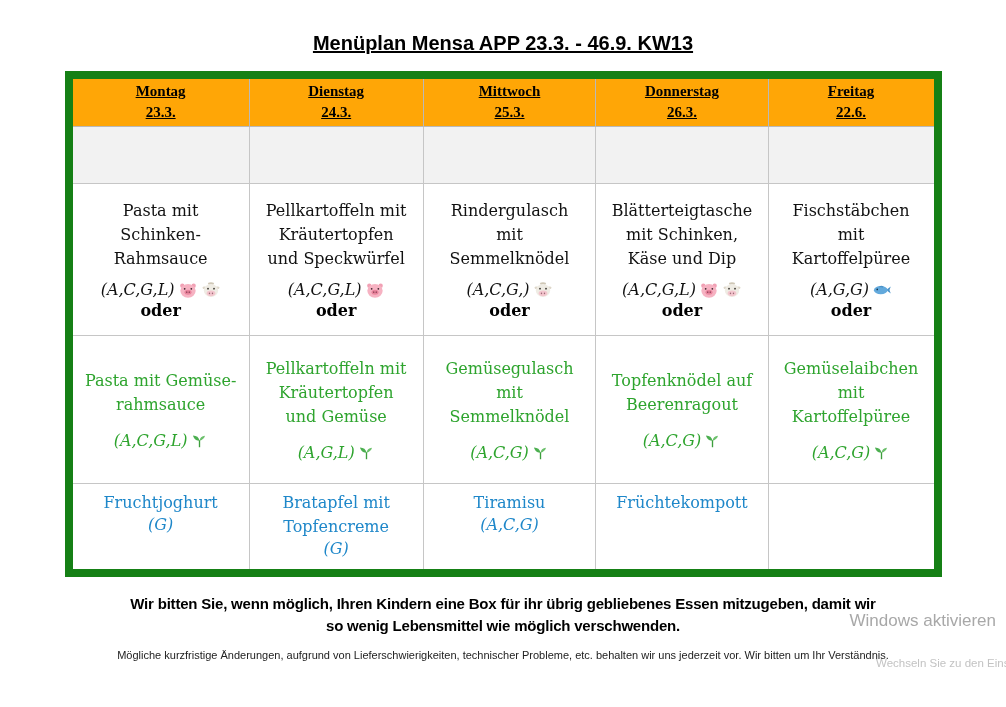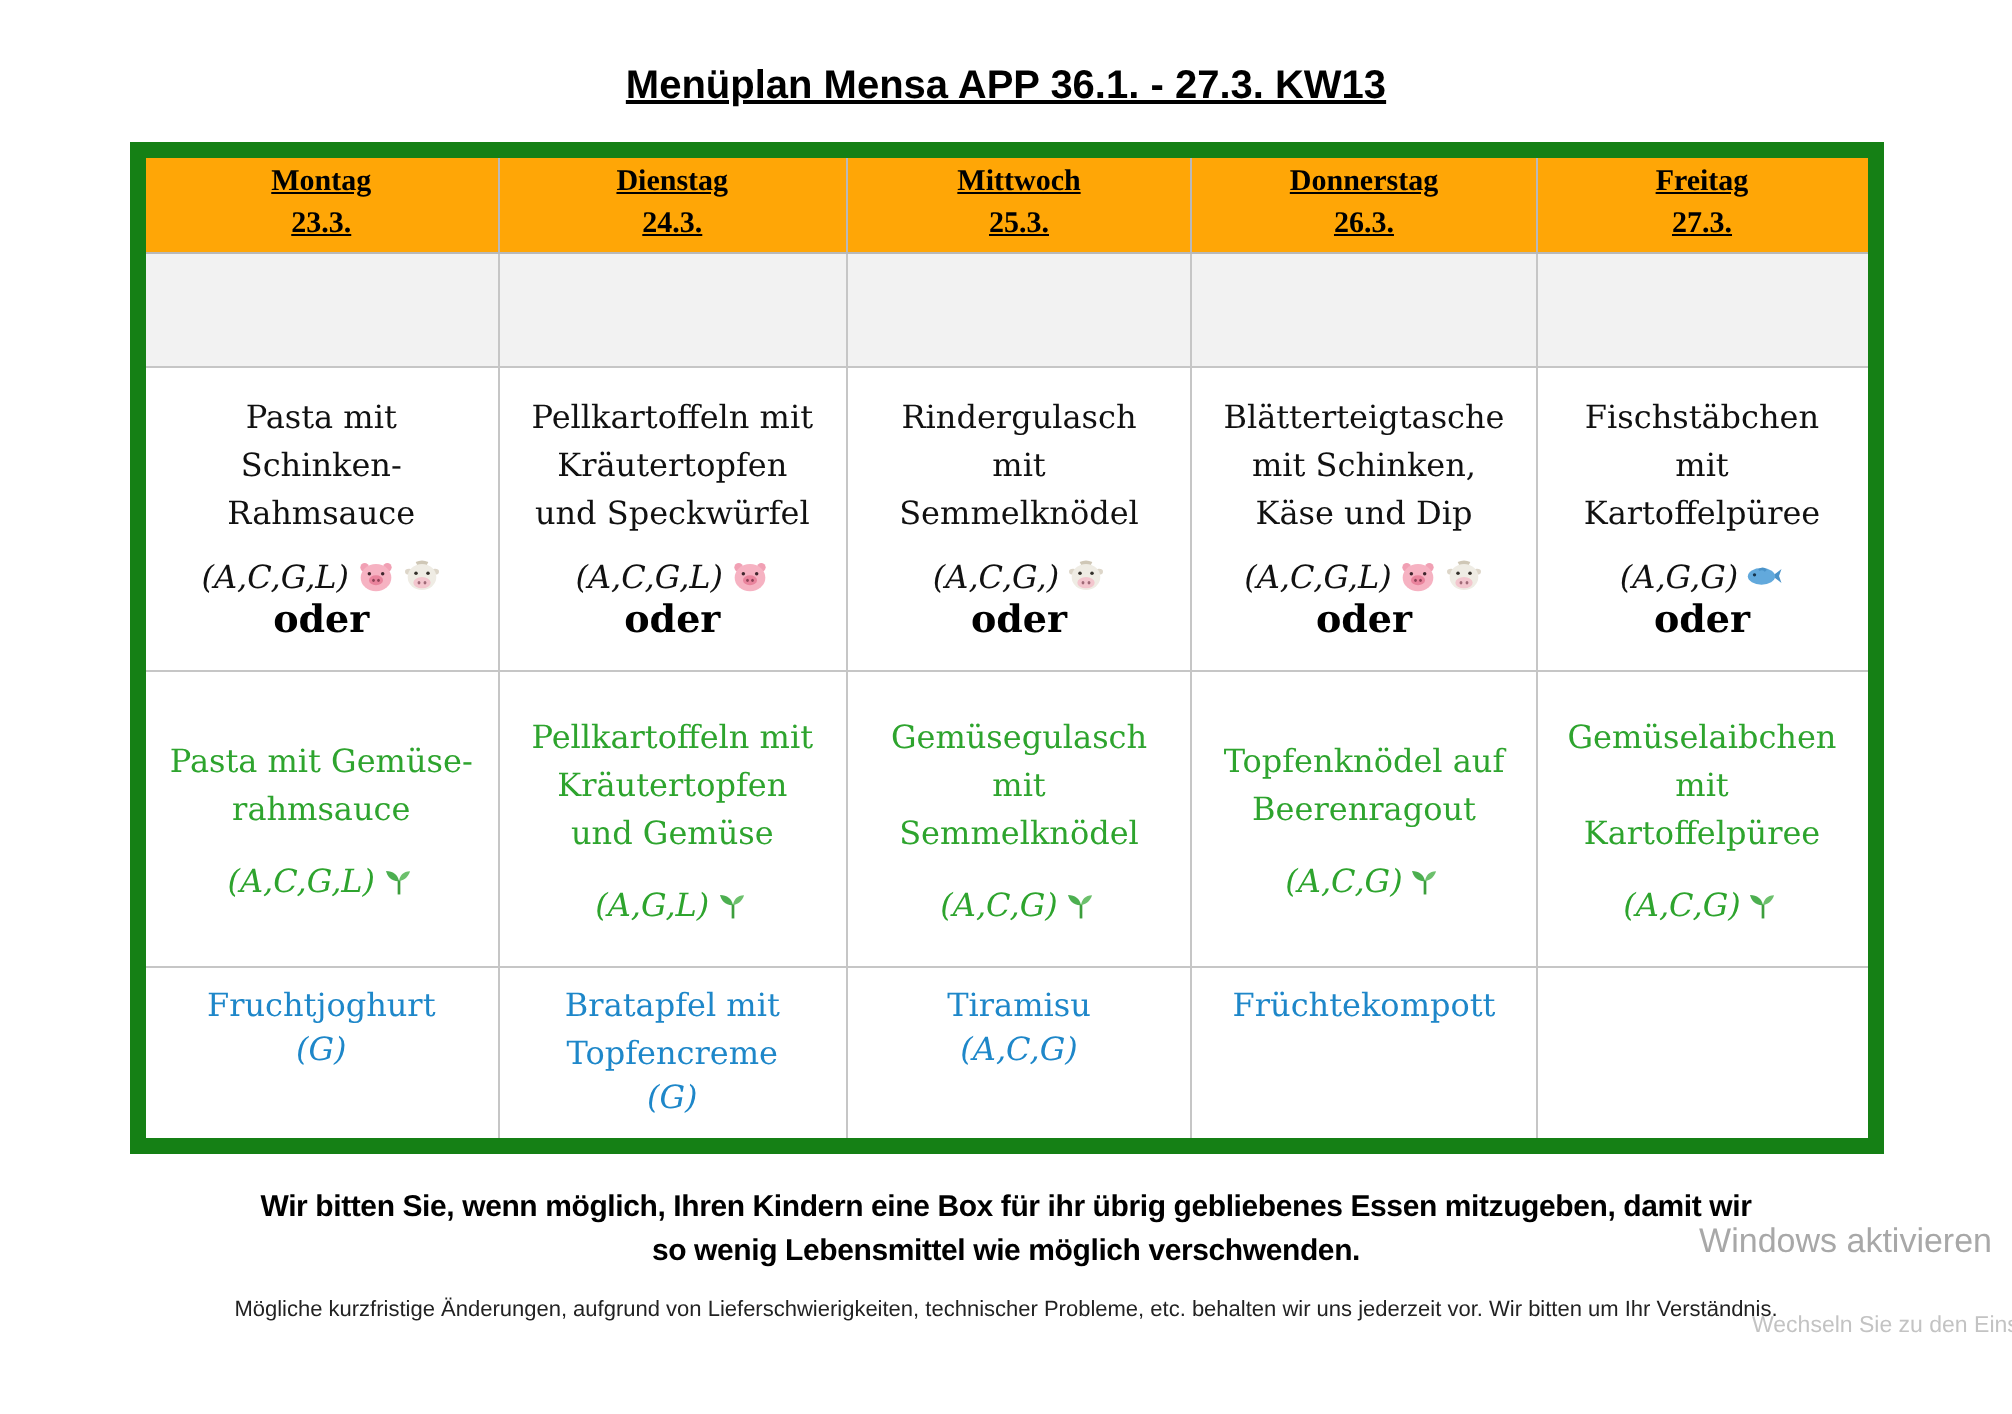--- a/index.html
+++ b/index.html
@@ -21,21 +21,21 @@
   .day-label,.day-date{display:block;font-size:15px;font-weight:bold;color:#000;
          text-decoration:underline;line-height:1.45;font-family:"Liberation Serif",serif;}
   tr.row-empty{height:57px;}
   tr.row-empty td{background:var(--grayrow);}
   tr.row-main{height:152px;}
   tr.row-veggie{height:148px;}
   tr.row-dessert{height:90px;}
   tr.row-dessert td{vertical-align:top;padding-top:7px;}
   .dish-name{white-space:pre-line;font-size:16px;line-height:1.5;}
   .allergen-line{margin-top:9px;font-size:16px;display:flex;align-items:center;justify-content:center;font-style:italic;}
-  .oder{margin-top:1px;font-weight:bold;font-size:19px;color:#000;}
+  .oder{margin-top:1px;font-weight:bold;font-size:16px;color:#000;}
   tr.row-veggie .dish-name, tr.row-veggie .allergen-line{color:var(--veg);}
   tr.row-veggie .allergen-line{margin-top:14px;}
   tr.row-dessert .dish-name, tr.row-dessert .allergen-line{color:var(--blue);}
   tr.row-dessert .allergen-line{margin-top:0;}
   .icon-row{display:inline-flex;align-items:center;}
   .food-icon{display:inline-flex;margin-left:3px;}
   .food-icon svg{width:20px;height:20px;}
   .food-icon[data-name="seedling-icon"] svg{width:17px;height:17px;}
   .notice{margin-top:8px;text-align:center;white-space:pre-line;
           font-family:"Liberation Sans",sans-serif;font-weight:bold;font-size:15px;
@@ -45,21 +45,21 @@
   .watermark1{position:absolute;top:611px;right:10px;font-family:"Liberation Sans",sans-serif;
               font-size:17px;color:#a8a8a8;}
   .watermark2{position:absolute;top:657px;left:876px;font-family:"Liberation Sans",sans-serif;
               font-size:11.5px;color:#c3c3c3;white-space:nowrap;}
 </style>
 </head>
 <body>
 
 <div class="page" data-name="menu-page">
 
-  <div class="title" data-name="page-title">Menüplan Mensa APP 36.1. - 27.3. KW13</div>
+  <div class="title" data-name="page-title">Menüplan Mensa APP 23.3. - 46.9. KW13</div>
 
   <table class="menu" data-name="menu-table">
     <colgroup>
         <col class="c0">
         <col class="c1">
         <col class="c2">
         <col class="c3">
         <col class="c4">
       </colgroup>
 
@@ -76,21 +76,21 @@
       <th data-name="header-wednesday">
             <span class="day-label">Mittwoch</span>
             <span class="day-date">25.3.</span>
           </th>
       <th data-name="header-thursday">
             <span class="day-label">Donnerstag</span>
             <span class="day-date">26.3.</span>
           </th>
       <th data-name="header-friday">
             <span class="day-label">Freitag</span>
-            <span class="day-date">27.3.</span>
+            <span class="day-date">22.6.</span>
           </th>
     </tr>
 
     <tr class="row-empty" data-name="empty-row">
       <td data-name="empty-cell"></td>
       <td data-name="empty-cell"></td>
       <td data-name="empty-cell"></td>
       <td data-name="empty-cell"></td>
       <td data-name="empty-cell"></td>
     </tr>

